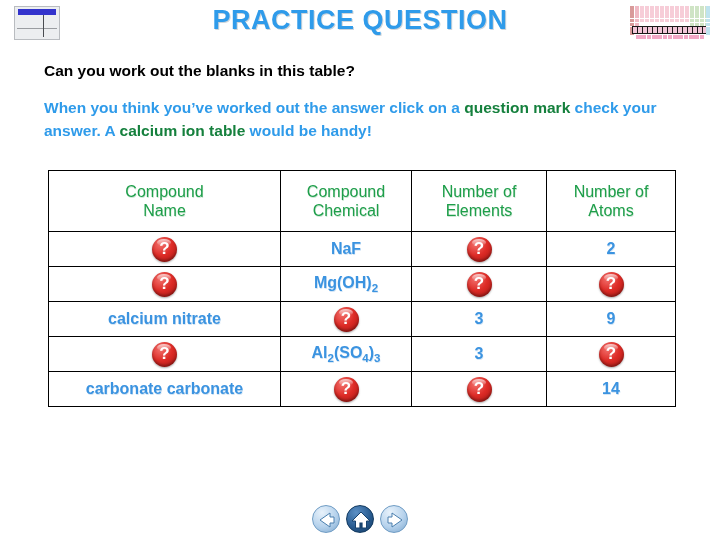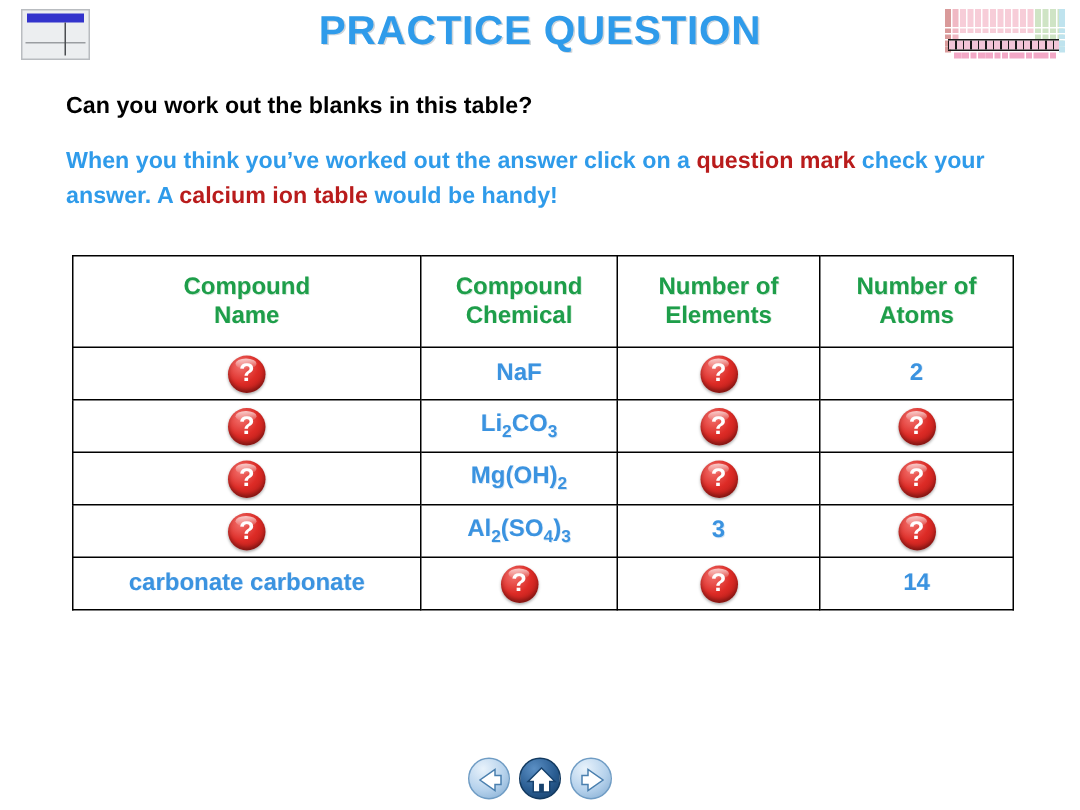--- a/index.html
+++ b/index.html
@@ -102,21 +102,21 @@
   #sub-block {
     position: absolute;
     left: 44px;
     top: 96px;
     width: 620px;
     font-size: 15.5px;
     font-weight: bold;
     color: #2f9bea;
     line-height: 23px;
   }
-  #sub-block .hl { color: #b91c1c; }
+  #sub-block .hl { color: #15803d; }
 
   
   #qtable {
     position: absolute;
     left: 48px;
     top: 170px;
     width: 627px;
     border-collapse: collapse;
     table-layout: fixed;
   }
@@ -124,21 +124,21 @@
     border: 1.5px solid #000000;
     text-align: center;
     vertical-align: middle;
     padding: 0;
     height: 34px;
   }
   #qtable thead th {
     height: 60px;
     color: #1e9e4a;
     font-size: 16px;
-    font-weight: bold;
+    font-weight: normal;
     line-height: 19px;
     text-shadow: 0.5px 0.5px 0 #cfe8d6;
   }
   #qtable tbody td {
     color: #3b93e0;
     font-size: 16px;
     font-weight: bold;
     text-shadow: 0.5px 0.5px 0 #d5e6f5;
   }
   #qtable col.c1 { width: 232px; }
@@ -362,29 +362,29 @@
   </thead>
   <tbody id="qtable-body">
       <tr>
         <td><span class="qmark"></span></td>
         <td>NaF</td>
         <td><span class="qmark"></span></td>
         <td>2</td>
       </tr>
       <tr>
         <td><span class="qmark"></span></td>
-        <td>Li<sub>2</sub>CO<sub>3</sub></td>
+        <td>Mg(OH)<sub>2</sub></td>
         <td><span class="qmark"></span></td>
         <td><span class="qmark"></span></td>
       </tr>
       <tr>
-        <td><span class="qmark"></span></td>
-        <td>Mg(OH)<sub>2</sub></td>
-        <td><span class="qmark"></span></td>
-        <td><span class="qmark"></span></td>
+        <td>calcium nitrate</td>
+        <td><span class="qmark"></span></td>
+        <td>3</td>
+        <td>9</td>
       </tr>
       <tr>
         <td><span class="qmark"></span></td>
         <td>Al<sub>2</sub>(SO<sub>4</sub>)<sub>3</sub></td>
         <td>3</td>
         <td><span class="qmark"></span></td>
       </tr>
       <tr>
         <td>carbonate carbonate</td>
         <td><span class="qmark"></span></td>

